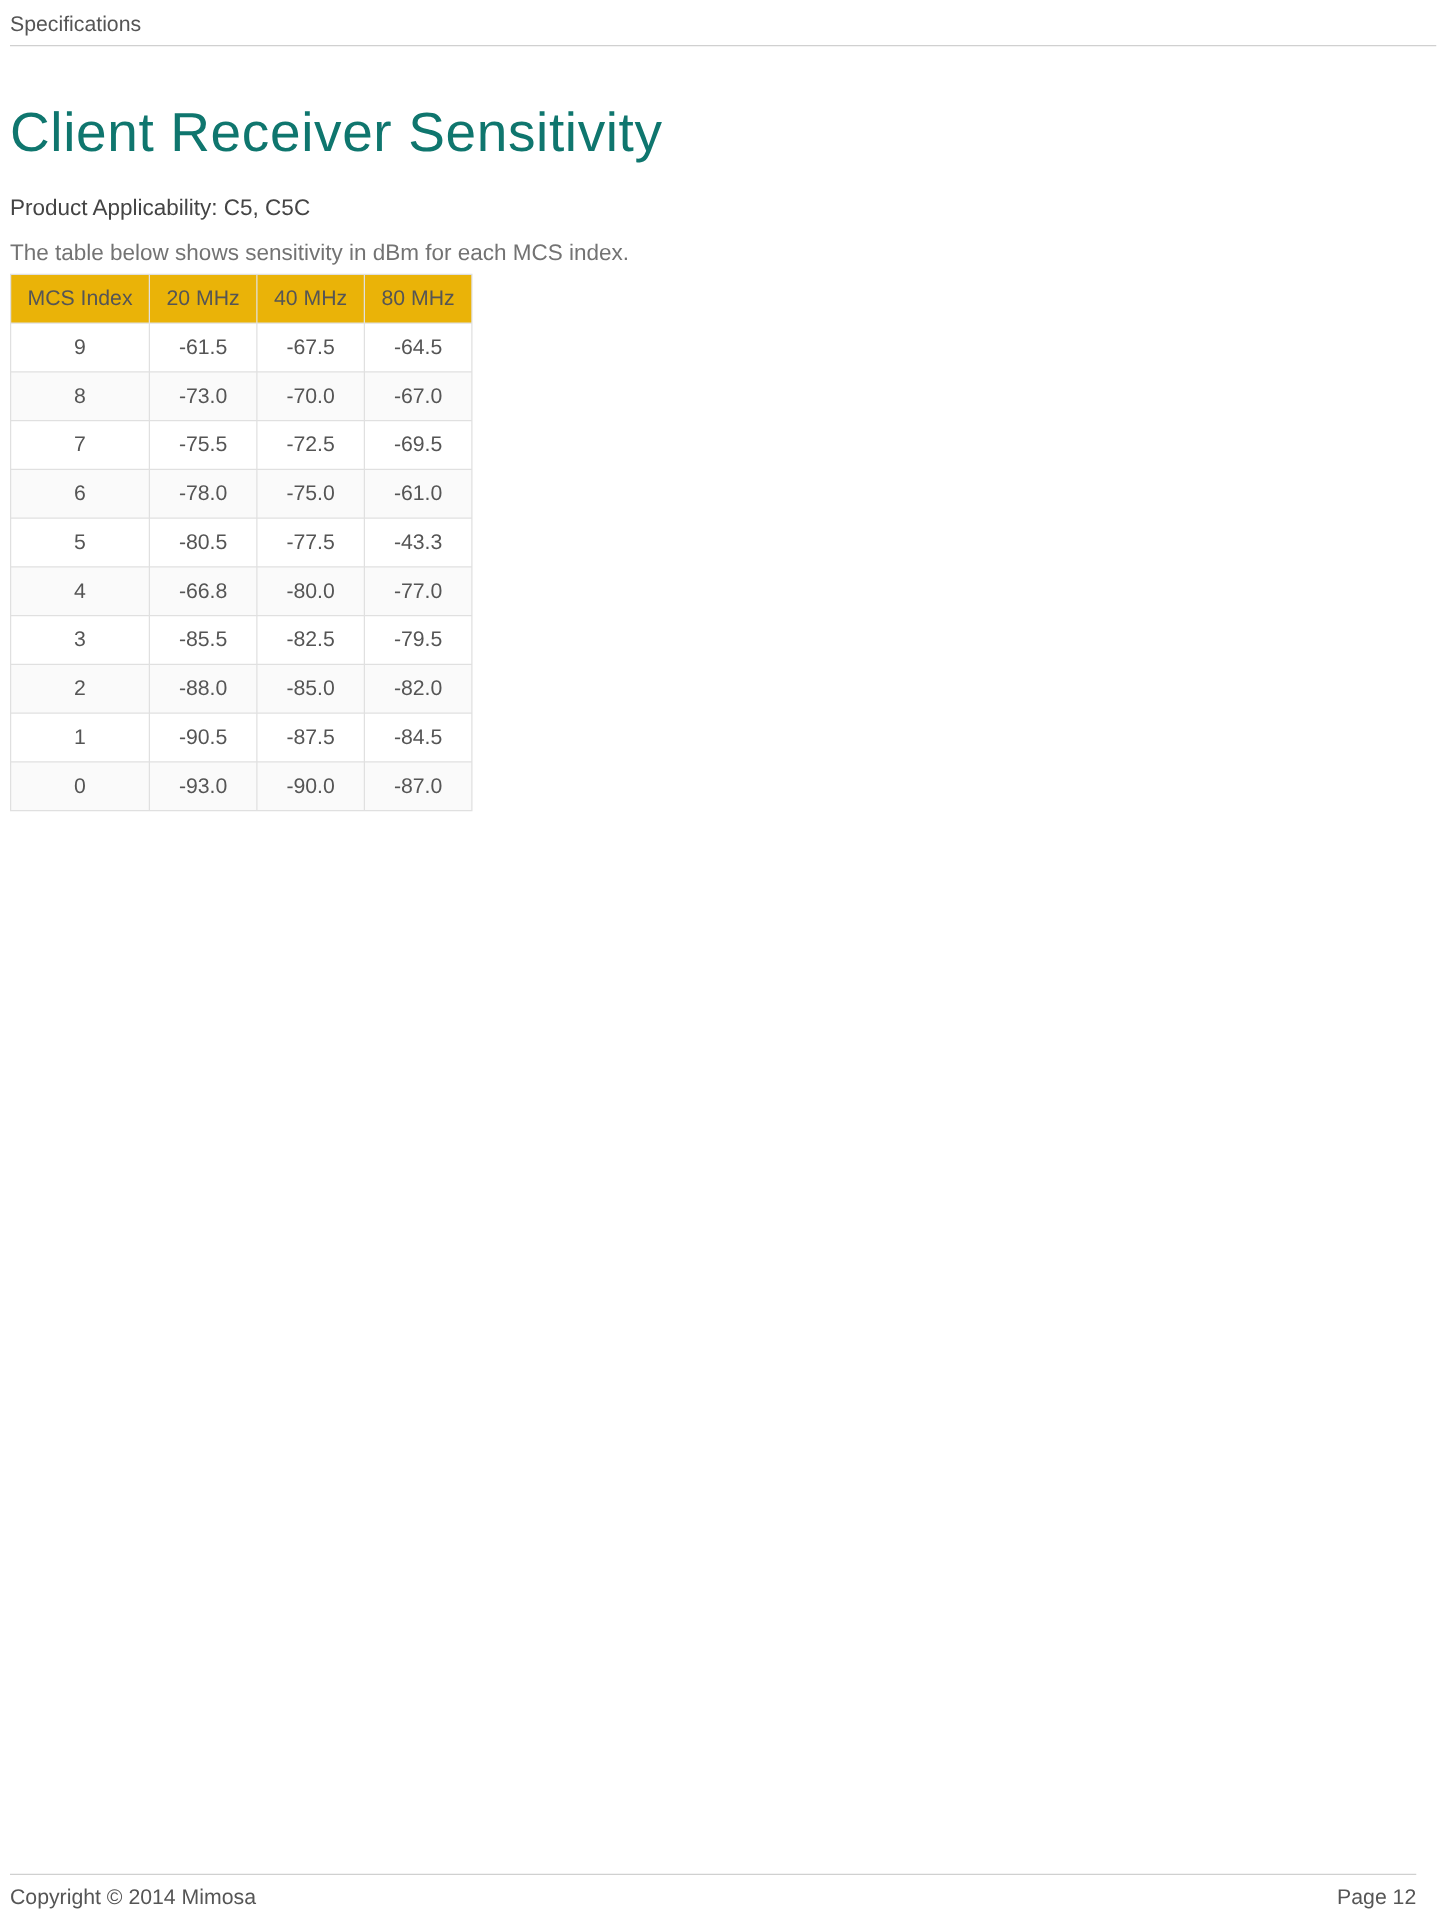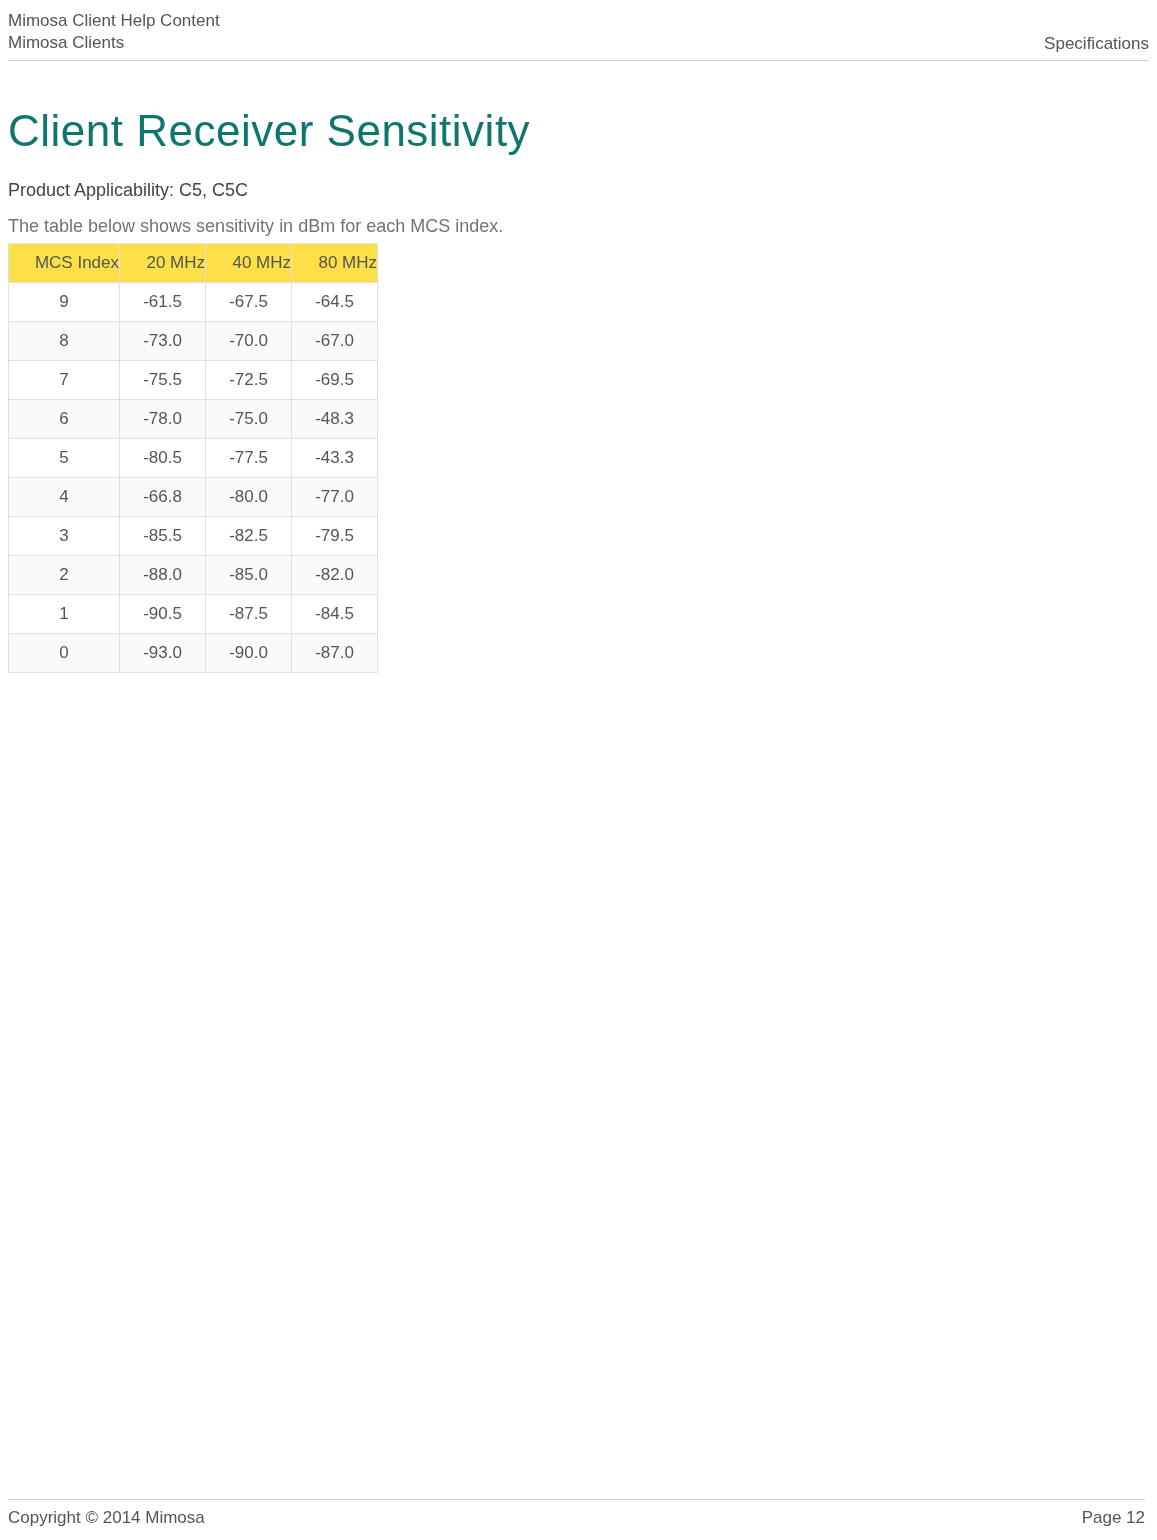--- a/index.html
+++ b/index.html
@@ -64,54 +64,49 @@
       padding: 9px 0;
       background: #fff;
       color: #555;
       font-weight: 400;
     }
     th {
       background: #e0e0e0;
       color: #555;
     }
     .sub-header td {
-      background: #fde047;
-      text-align: right;
+      background: #eab308;
     }
     tbody tr:nth-child(even) td {
       background: #fafafa;
     }
     td:first-child {
       width: 110px;
     }
     td.col-w {
       width: 85px;
     }
     .footer {
       position: absolute;
       bottom: 12px;
       left: 8px;
-      right: 12px;
+      right: 24px;
       border-top: 1px solid #d0d0d0;
       padding-top: 8px;
       display: flex;
       justify-content: space-between;
       font-size: 17px;
       color: #555;
     }
   </style>
 </head>
 <body>
 
 <div class="page">
   <div class="top-header">
-    <div class="left">
-      <span>Mimosa Client Help Content</span>
-      <span>Mimosa Clients</span>
-    </div>
     <div class="right">
       <span>Specifications</span>
     </div>
   </div>
 
   <div class="main">
     <h1>Client Receiver Sensitivity</h1>
     <p class="applicability">Product Applicability: C5, C5C</p>
     <p class="intro">The table below shows sensitivity in dBm for each MCS index.</p>
 
@@ -140,21 +135,21 @@
         <tr>
           <td>7</td>
           <td class="col-w">-75.5</td>
           <td class="col-w">-72.5</td>
           <td class="col-w">-69.5</td>
         </tr>
         <tr>
           <td>6</td>
           <td class="col-w">-78.0</td>
           <td class="col-w">-75.0</td>
-          <td class="col-w">-48.3</td>
+          <td class="col-w">-61.0</td>
         </tr>
         <tr>
           <td>5</td>
           <td class="col-w">-80.5</td>
           <td class="col-w">-77.5</td>
           <td class="col-w">-43.3</td>
         </tr>
         <tr>
           <td>4</td>
           <td class="col-w">-66.8</td>

